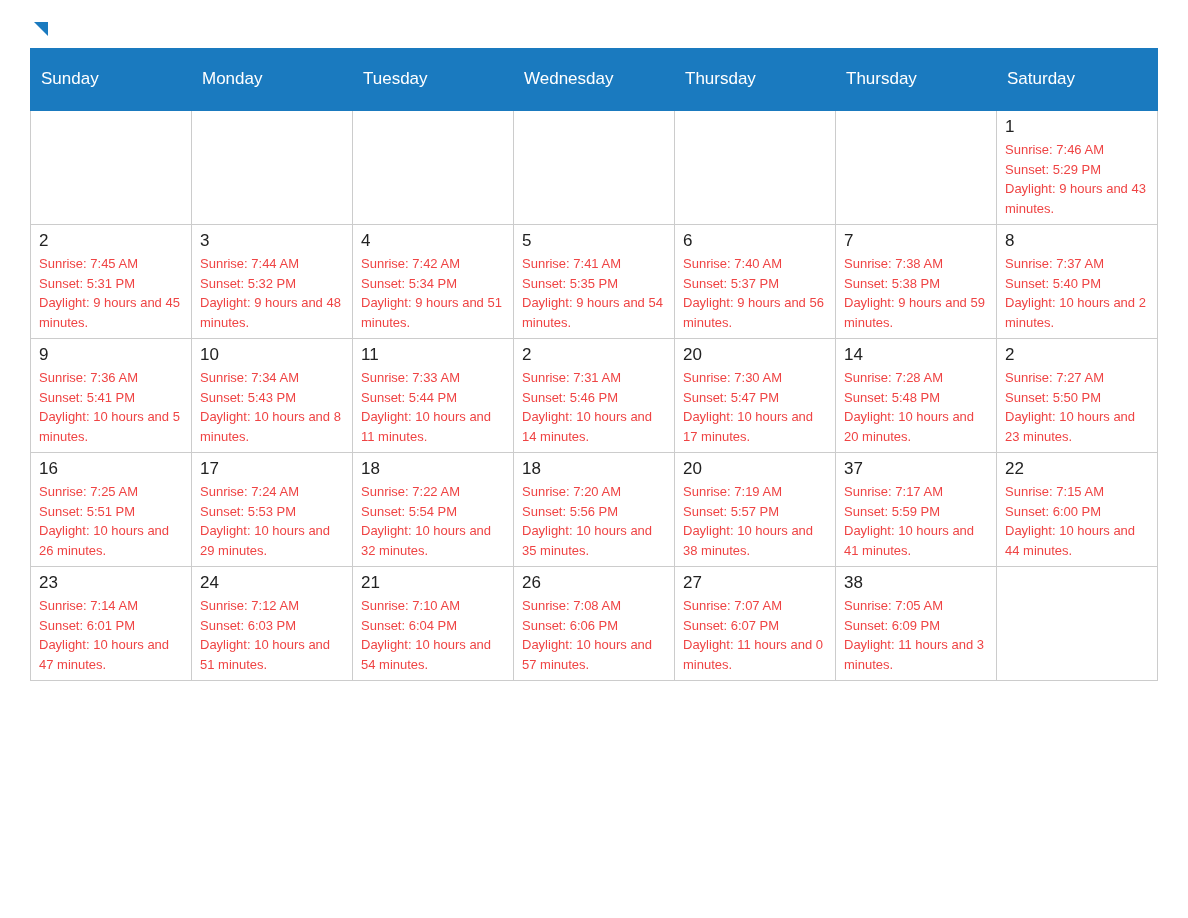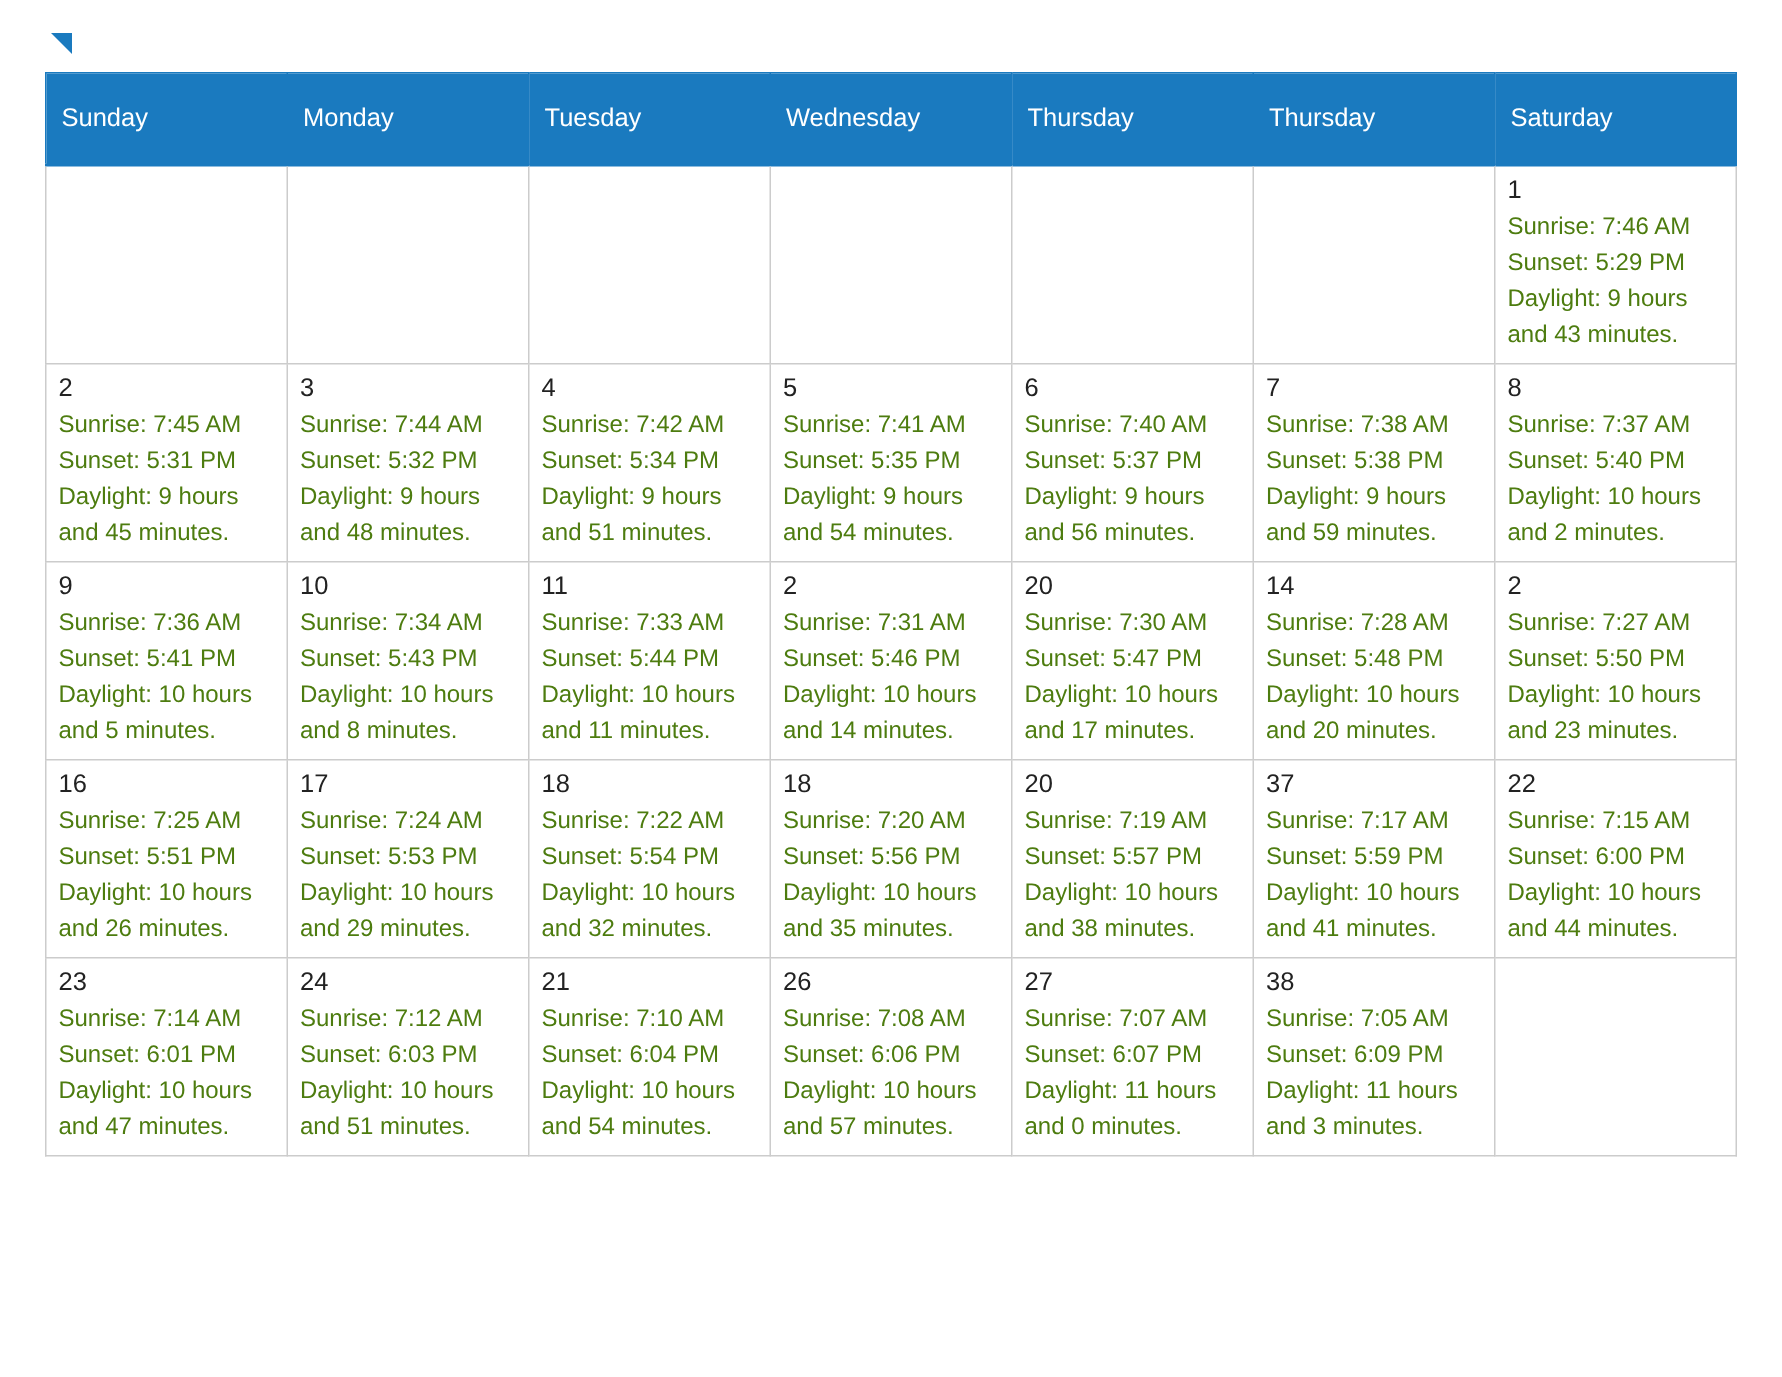--- a/index.html
+++ b/index.html
@@ -71,22 +71,22 @@
       height: 110px;
     }
     .day-number {
       font-size: 17px;
       font-weight: normal;
       color: #222;
       display: block;
       margin-bottom: 3px;
     }
     .day-info {
-      font-size: 16px;
-      color: #4d7c0f;
+      font-size: 13px;
+      color: #ef4444;
       line-height: 1.5;
     }
     .empty-cell {
       background: #fff;
     }
     tr:first-child td {
       border-top: 2px solid #1a7abf;
     }
     tr + tr td {
       border-top: 2px solid #1a7abf;

